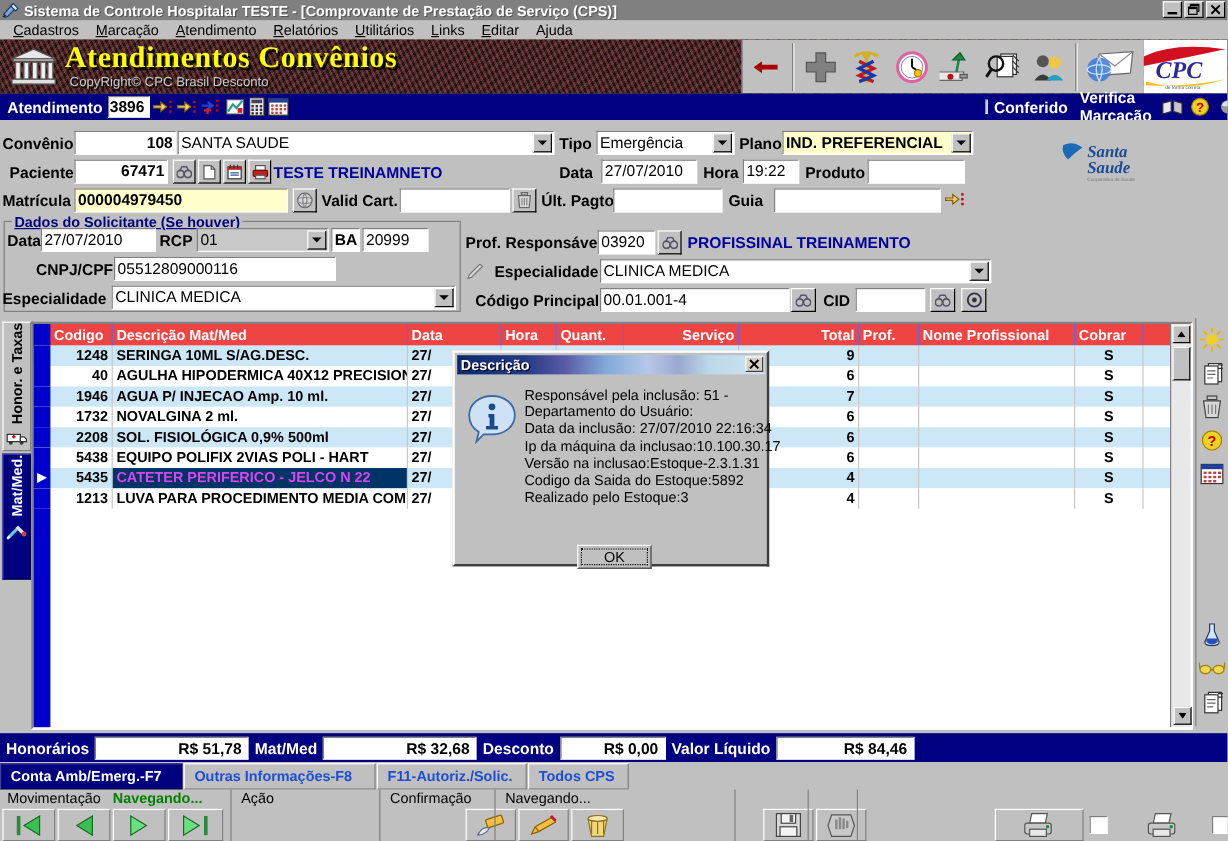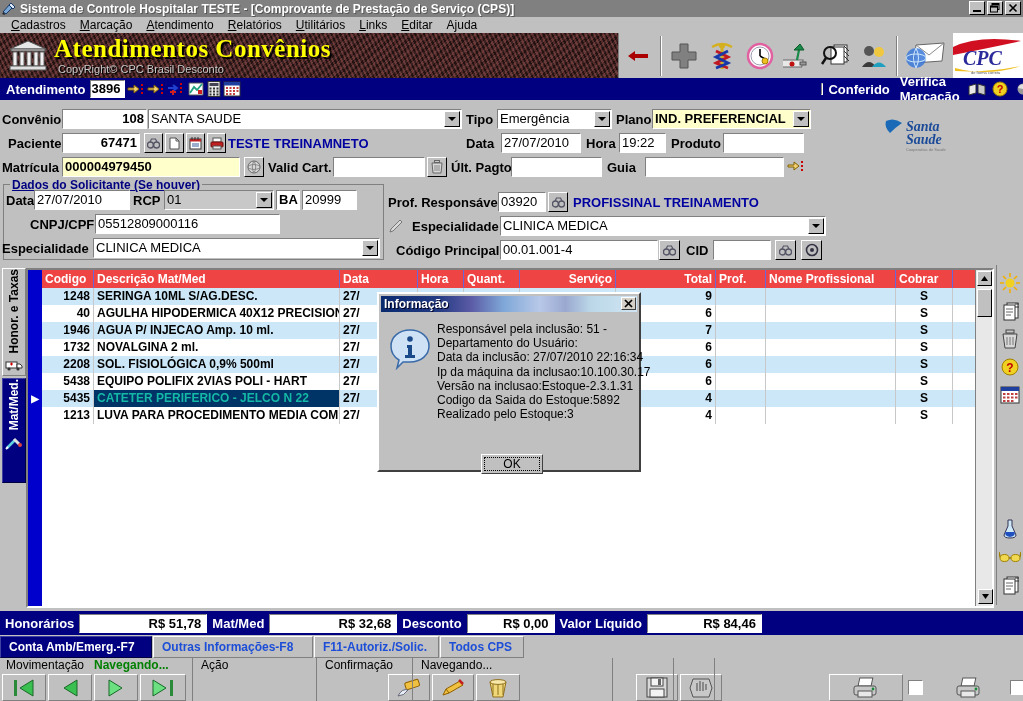--- a/index.html
+++ b/index.html
@@ -145,21 +145,21 @@
   .grid-head {
     position:absolute; left:0; top:0; height:18px; width:100%;
     background:#ef4444; color:#fff; font-weight:bold; font-size:12px;
     display:flex; align-items:center;
   }
   .gh { height:18px; line-height:18px; border-right:1px solid #6666dd; padding:0 3px; overflow:hidden; white-space:nowrap; }
   .grid-body { position:absolute; left:0; top:18px; width:100%; bottom:0; }
   .grow { position:absolute; left:0; width:100%; height:17px; display:flex; align-items:center; font-size:12px; font-weight:bold; }
   .grow.odd { background:#cce8f8; }
   .grow.even { background:#ffffff; }
-  .grow.sel .c-desc { background:#003366; color:#14b8a6; }
+  .grow.sel .c-desc { background:#003366; color:#d946ef; }
   .gc { height:17px; line-height:17px; padding:0 3px; overflow:hidden; white-space:nowrap; border-right:1px solid #c8c8c8; }
   .gc.right { text-align:right; }
   .gc.center { text-align:center; }
   .grid-leftbar { position:absolute; left:0; top:0; width:14px; bottom:0; background:#0000cc; }
 
   .vscroll {
     position:absolute; right:0; top:0; width:17px; bottom:0; background:#e8e8e8;
     border-left:1px solid #808080;
   }
   .sc-btn { width:15px; height:15px; background:#c0c0c0; border:1px solid; border-color:#fff #000 #000 #fff;
@@ -1008,21 +1008,21 @@
       
     </div>
     <div class="bgroup" style="left:714px; width:64px;">
       
       
     </div>
   </div>
 
   <div class="modal">
     <div class="modal-tb">
-      <span class="mt-title">Informação</span>
+      <span class="mt-title">Descrição</span>
       <div class="modal-x">
         <svg width="9" height="9" viewBox="0 0 9 9">
             <path d="M1 1 L8 8 M8 1 L1 8" stroke="#000" stroke-width="1.7"></path>
           </svg>
       </div>
     </div>
     <div class="modal-body">
       <div class="info-icon">
         <svg width="42" height="42" viewBox="0 0 42 42">
           <path d="M21 2 C32 2 40 9 40 18 C40 27 32 34 21 34 L14 34 L8 40 L10 32 C5 29 2 24 2 18 C2 9 10 2 21 2 Z" fill="#cfe2f5" stroke="#3a6aa8" stroke-width="1.5"></path>

